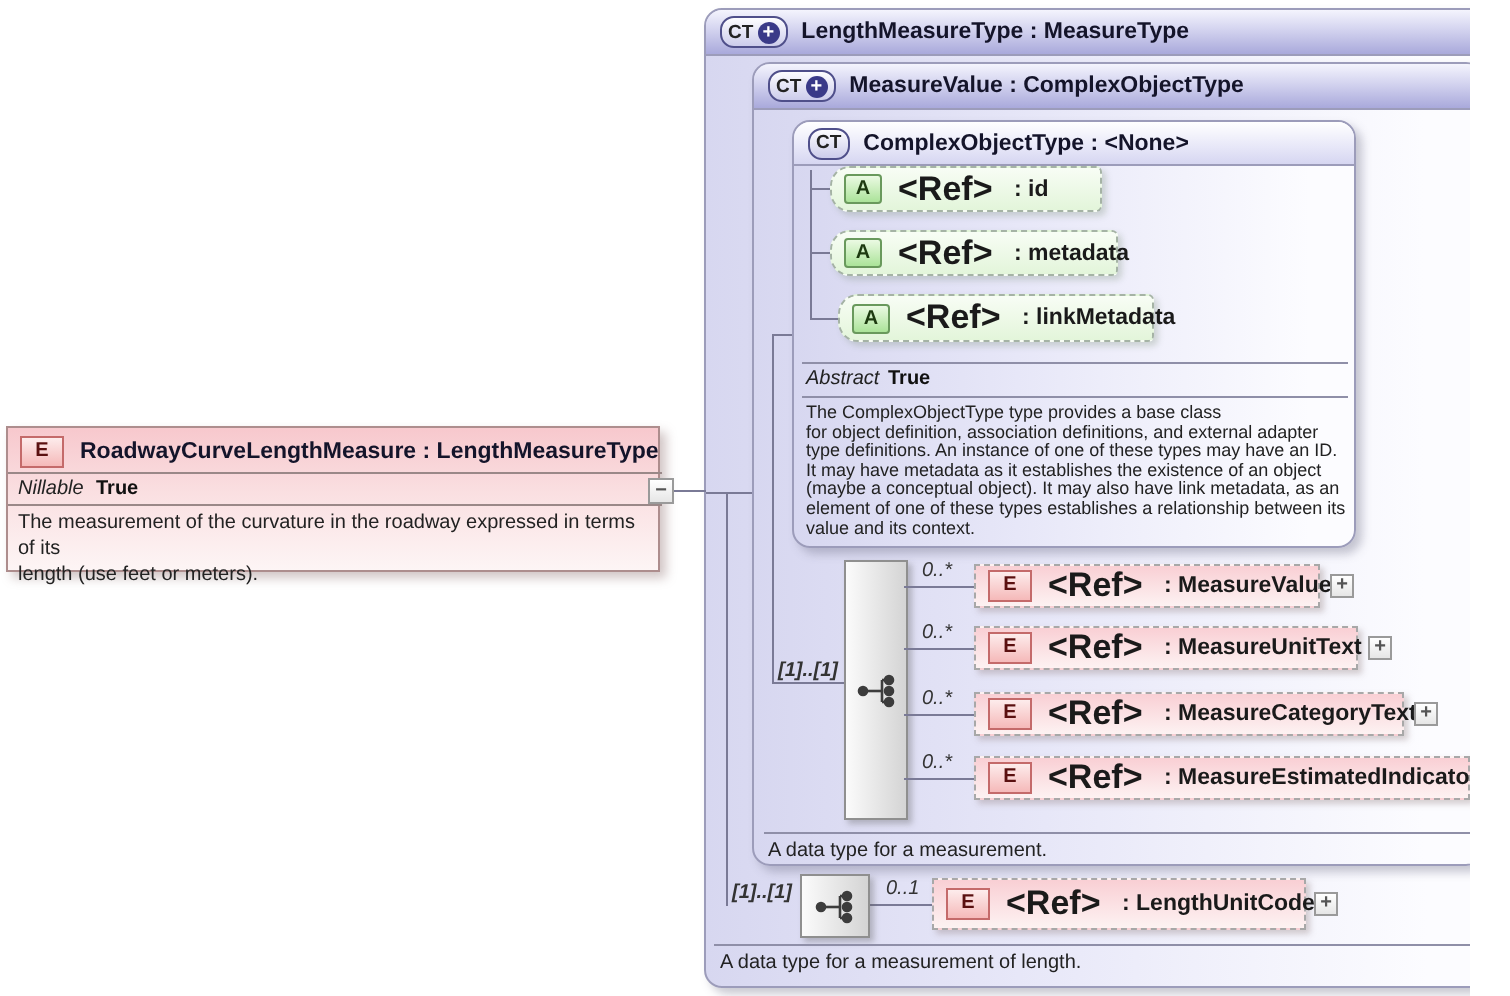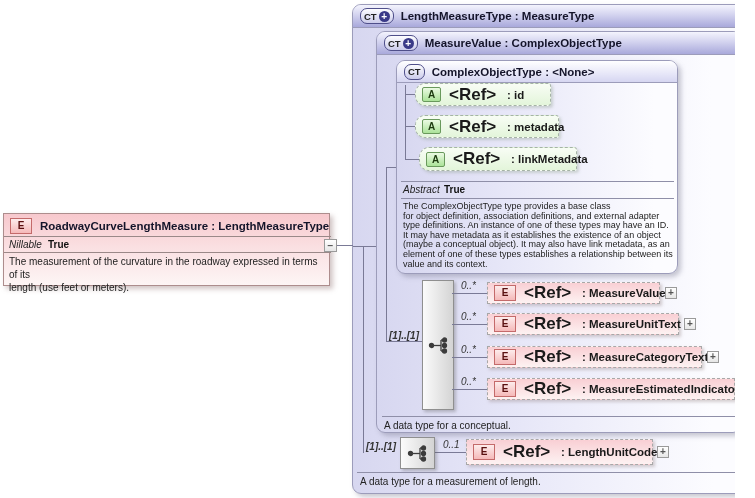--- a/index.html
+++ b/index.html
@@ -181,21 +181,21 @@
       <div class="togglebox" style="left:330px;top:319px;">+</div>
 
       <div class="elemrow" style="left:110px;top:346px;width:248px;height:22px;">
         <span class="badge-e">E</span>
         <span class="reftext">&lt;Ref&gt;</span>
         <span class="nametext">: MeasureEstimatedIndicator</span>
       </div>
       <div class="togglebox" style="left:361px;top:351px;">+</div>
 
       <div class="sep" style="left:5px;top:384px;width:354px;"></div>
-      <div class="anno" style="left:7px;top:387px;width:350px;">A data type for a conceptual.</div>
+      <div class="anno" style="left:7px;top:387px;width:350px;">A data type for a measurement.</div>
     </div>
 
     <div class="vline" style="left:10px;top:241px;height:207px;"></div>
     <div class="hline" style="left:0px;top:241px;width:23px;"></div>
     <div class="hline" style="left:80px;top:447px;width:33px;"></div>
     <div class="card grp" style="left:13px;top:436px;">[1]..[1]</div>
 
     <div class="seqbox" style="left:47px;top:432px;width:33px;height:30px;">
       <svg width="21" height="19">
         <g stroke="#3c3c3c" stroke-width="1.3" fill="#3c3c3c">

